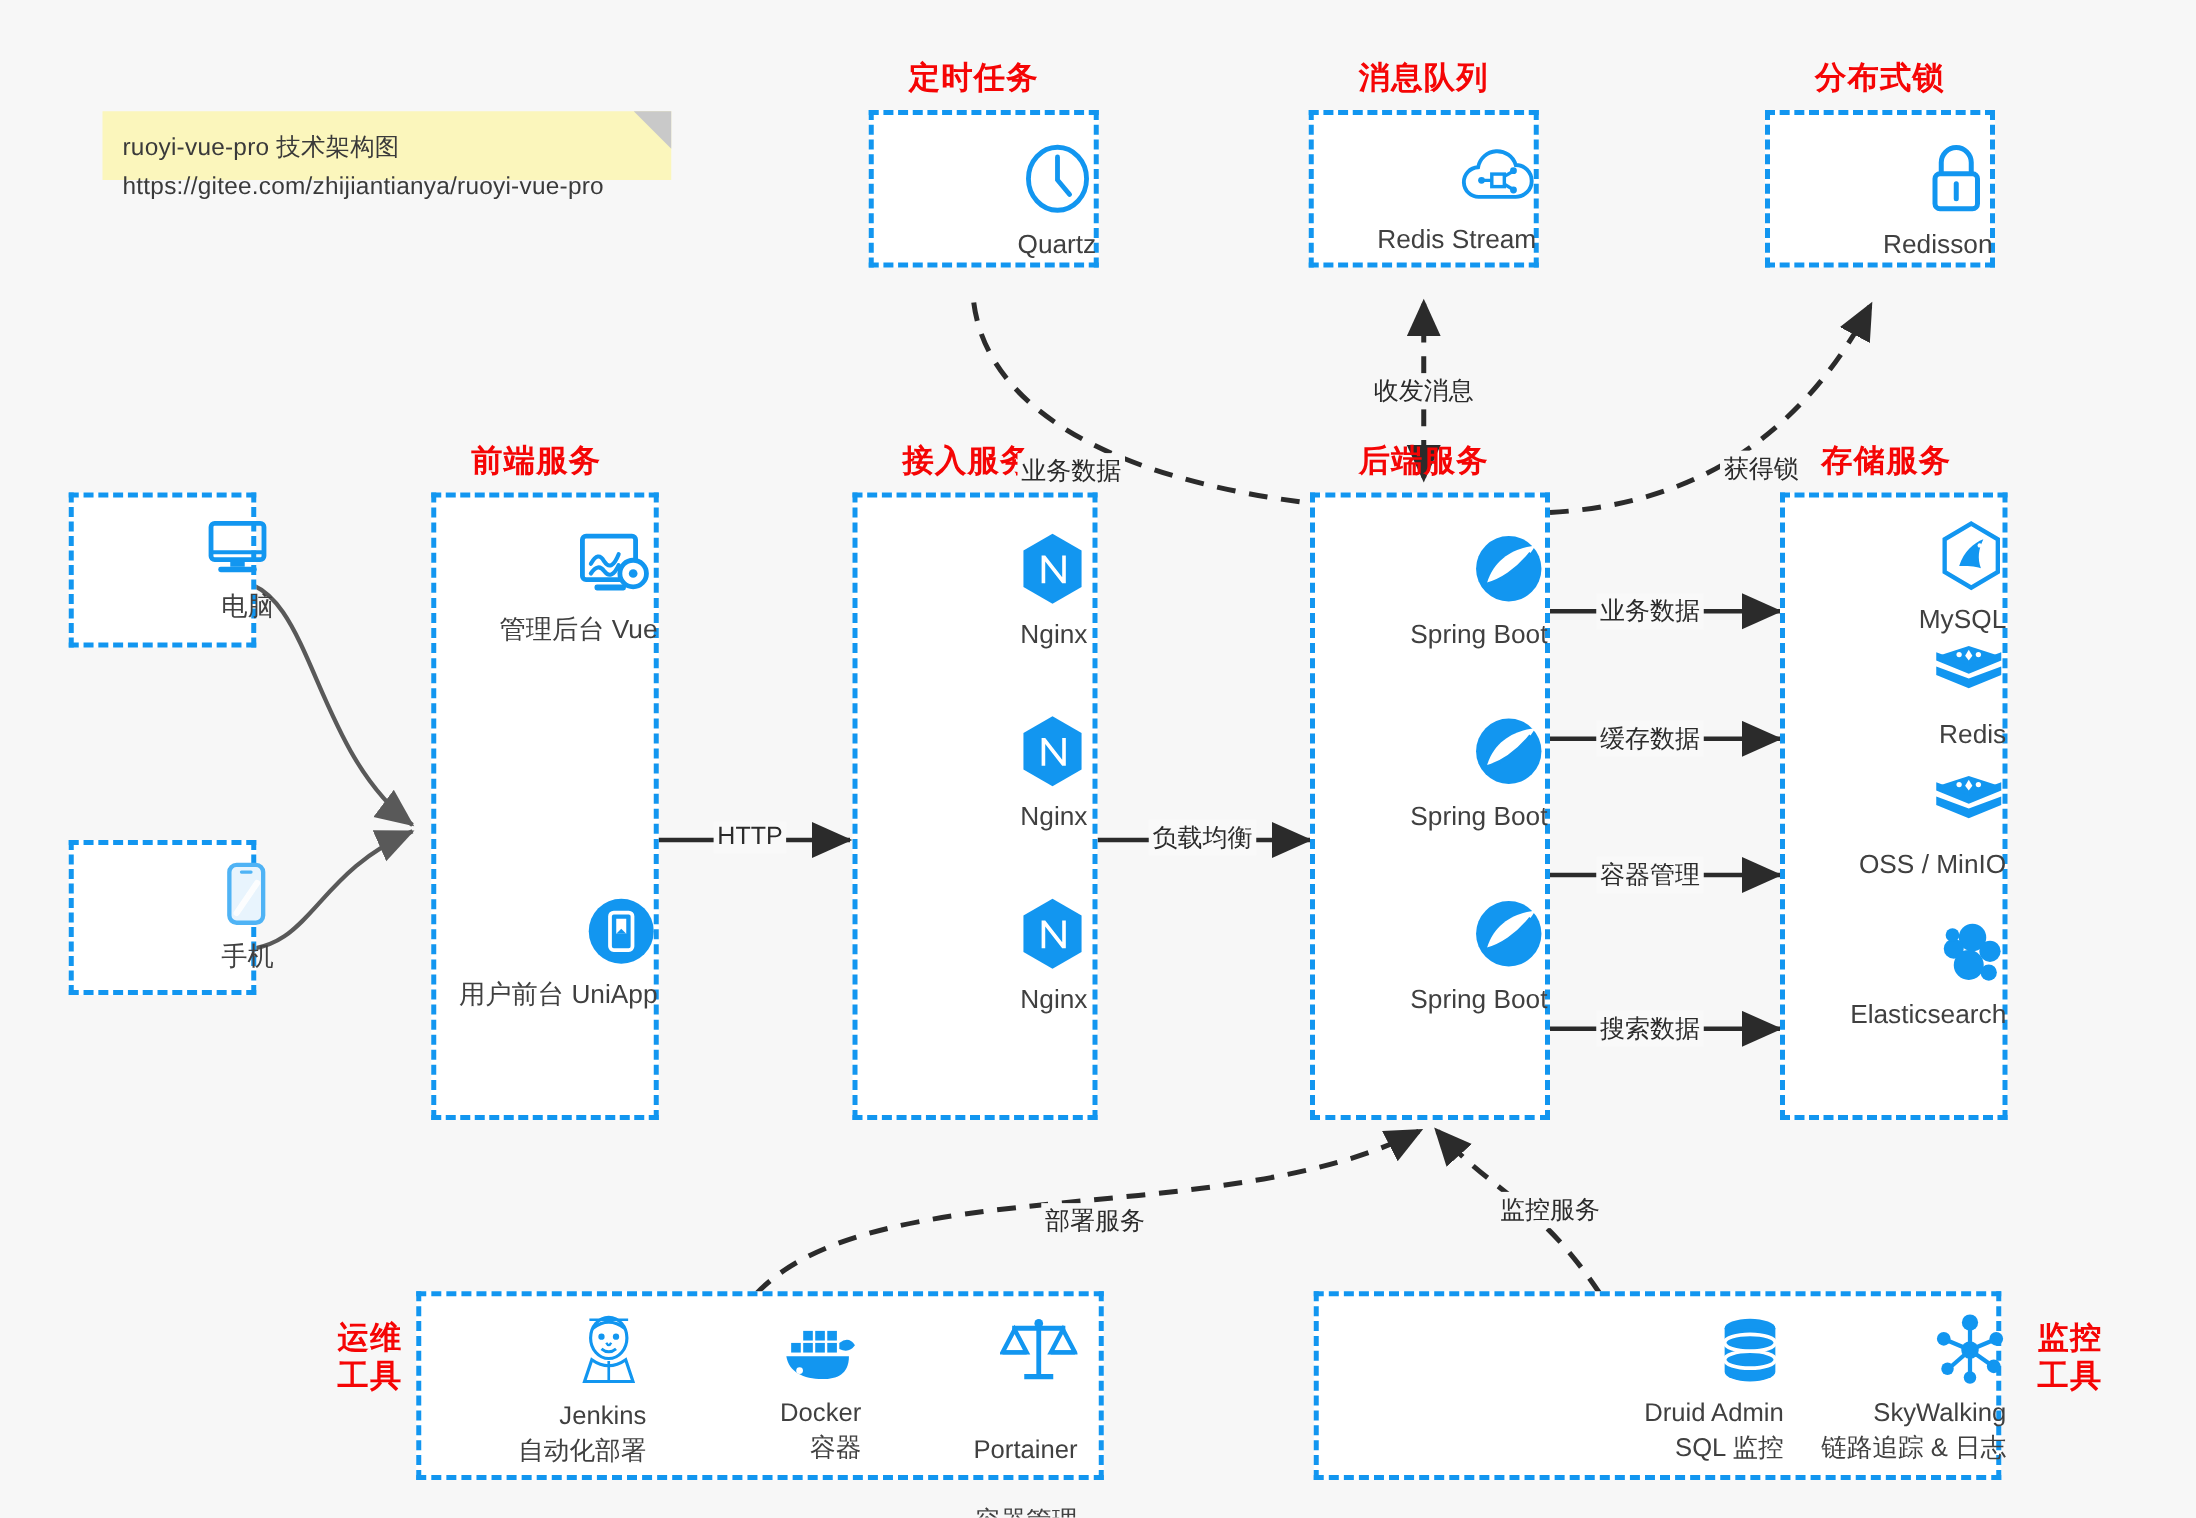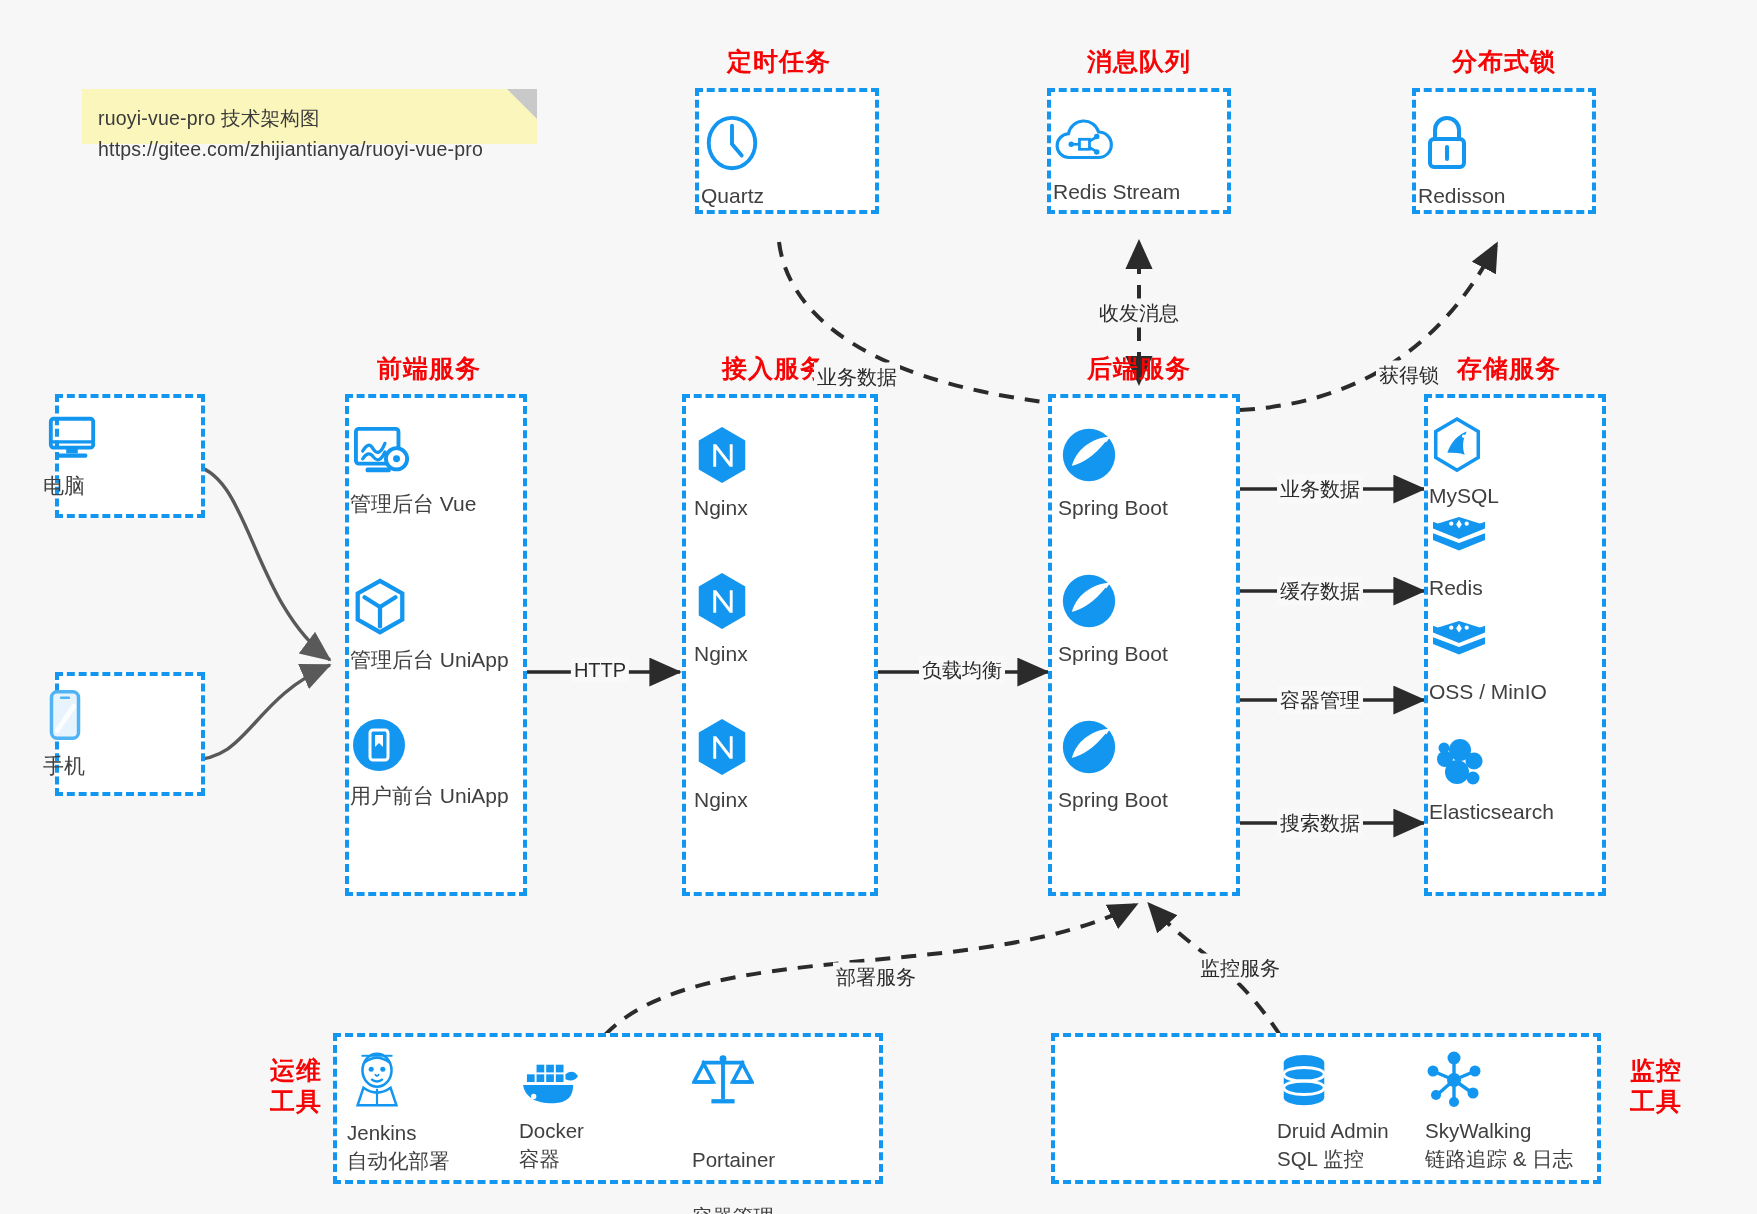--- a/index.html
+++ b/index.html
@@ -40,21 +40,21 @@
     position:absolute;
     color:#f50505;font-weight:bold;font-size:25px;
     white-space:nowrap;text-align:center;
     letter-spacing:1px;
   }
   .group-title.side{line-height:31px;}
 
   
   .node{
     position:absolute;
-    display:flex;flex-direction:column;align-items:flex-start;justify-content:flex-start;
+    display:flex;flex-direction:column;align-items:flex-end;justify-content:flex-start;
     width:180px;
   }
   .node .ic{display:block;line-height:0;}
   .cap{
     margin-top:8px;font-size:21px;color:#404040;white-space:nowrap;text-align:center;
     line-height:28px;
   }
   .cap.small{font-size:20.5px;}
   .cap2{font-size:20.5px;color:#404040;white-space:nowrap;text-align:center;line-height:28px;}
 
@@ -195,31 +195,20 @@
         <svg width="66" height="58" viewBox="0 0 68 60">
           <rect x="6" y="5" width="44" height="36" rx="3" fill="none" stroke="#1296f0" stroke-width="4"></rect>
           <path d="M13 28 q6 -11 11 -2 q6 9 12 -6" fill="none" stroke="#1296f0" stroke-width="3.4" stroke-linecap="round"></path>
           <path d="M13 36 q6 -9 11 -2 q6 8 12 -5" fill="none" stroke="#1296f0" stroke-width="3.4" stroke-linecap="round"></path>
           <rect x="16" y="45" width="26" height="5" rx="2" fill="#1296f0"></rect>
           <circle cx="48" cy="36" r="11" fill="#ffffff" stroke="#1296f0" stroke-width="4"></circle>
           <circle cx="48" cy="36" r="3.6" fill="#1296f0"></circle>
         </svg>
       </span>
       <div class="cap">管理后台 Vue</div>
-    </div>
-    <div class="node" style="left:1px;top:178px;width:176px;">
-      <span class="ic">
-        <svg width="60" height="62" viewBox="0 0 60 64">
-          <path d="M30 5 L53 18 L53 45 L30 58 L7 45 L7 18 Z" fill="none" stroke="#1296f0" stroke-width="4.4"></path>
-          <path d="M30 32 L30 52" stroke="#1296f0" stroke-width="4.4" stroke-linecap="round"></path>
-          <path d="M30 32 L14 22" stroke="#1296f0" stroke-width="4.4" stroke-linecap="round"></path>
-          <path d="M30 32 L46 22" stroke="#1296f0" stroke-width="4.4" stroke-linecap="round"></path>
-        </svg>
-      </span>
-      <div class="cap">管理后台 UniApp</div>
     </div>
     <div class="node" style="left:1px;top:318px;width:176px;">
       <span class="ic">
         <svg width="58" height="58" viewBox="0 0 58 58">
           <circle cx="29" cy="29" r="26" fill="#1296f0"></circle>
           <rect x="20" y="14" width="18" height="30" rx="3" fill="none" stroke="#ffffff" stroke-width="3"></rect>
           <rect x="25" y="19" width="8" height="12" fill="#ffffff"></rect>
           <path d="M25 31 L29 27 L33 31" fill="#1296f0"></path>
         </svg>
       </span>

